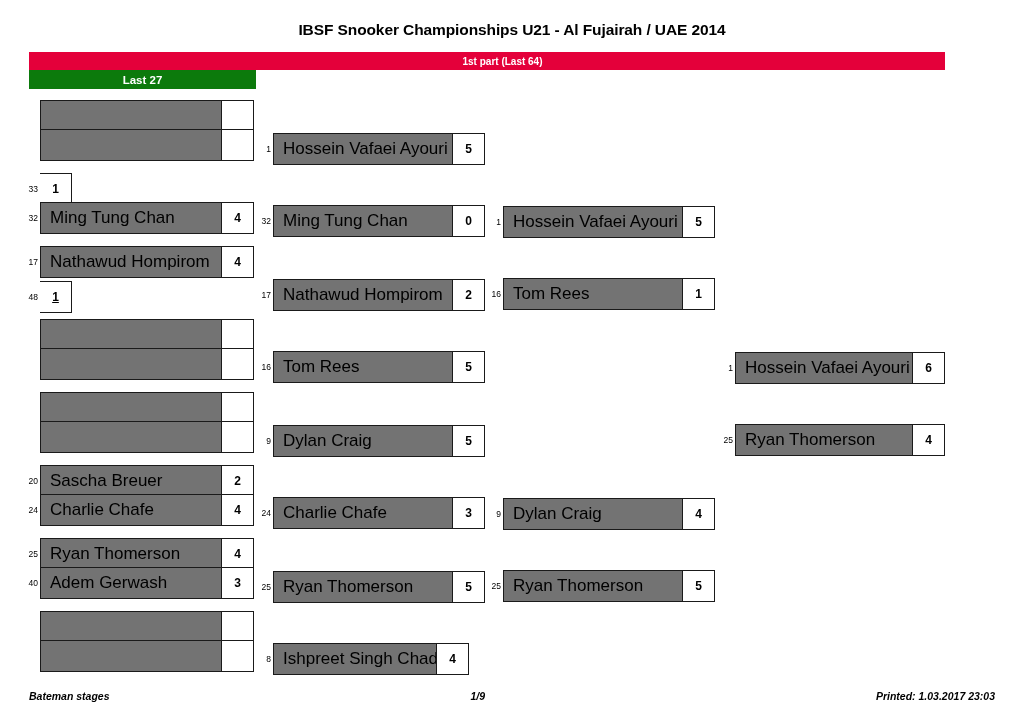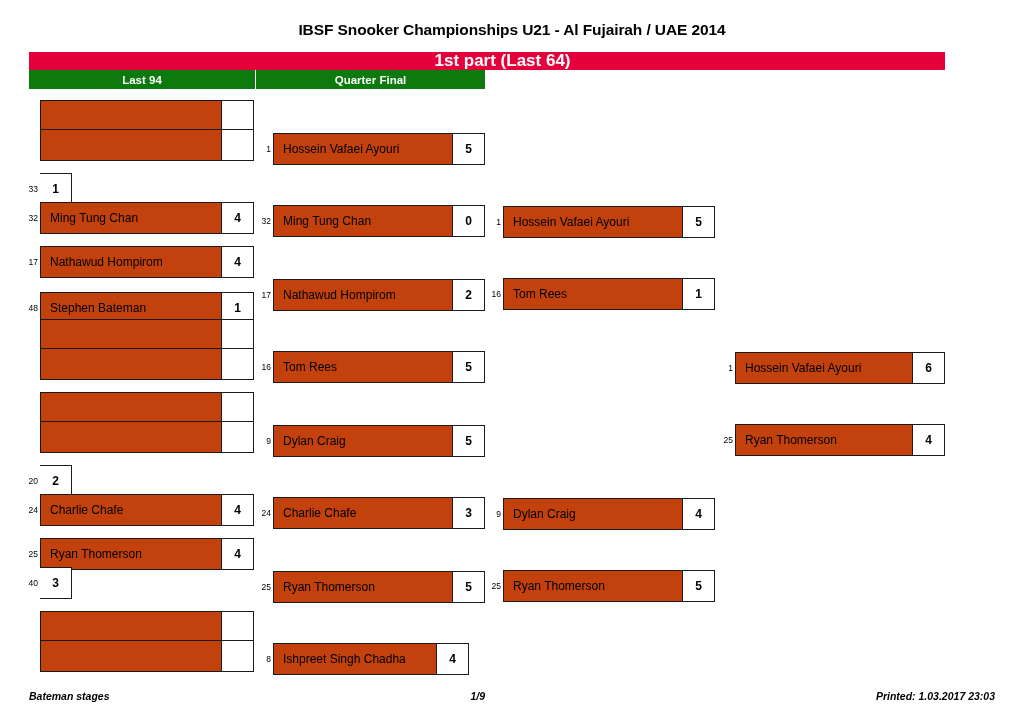--- a/index.html
+++ b/index.html
@@ -22,21 +22,21 @@
     letter-spacing:-0.1px;
   }
 
   
   #part-bar{
     position:absolute;
     left:29px; top:52px;
     width:916px; height:18px;
     background:#e4003a;
     color:#ffffff;
-    font-size:17px;
+    font-size:10px;
     font-weight:bold;
     display:flex;align-items:center;justify-content:center;
     box-sizing:border-box;
     padding-left:31px;
   }
   #round-bar{
     position:absolute;
     left:29px; top:70px;
     width:916px; height:19px;
     display:flex;
@@ -74,25 +74,25 @@
     width:18px;
     margin-right:2px;
     text-align:right;
     font-size:8.5px;
     line-height:32px;
     color:#000;
   }
   .namebox{
     border:1.5px solid #1a1a1a;
     box-sizing:border-box;
-    background:#c2410c;
+    background:#737373;
     display:flex;
     align-items:center;
     padding-left:9px;
-    font-size:12px;
+    font-size:17px;
     overflow:hidden;
     white-space:nowrap;
   }
   .scorebox{
     border:1.5px solid #1a1a1a;
     border-left:none;
     box-sizing:border-box;
     background:#fff;
     display:flex;
     align-items:center;
@@ -118,22 +118,21 @@
   #footer .f-right{flex:0 0 auto;}
 </style>
 </head>
 <body>
 
 <div id="page-title">IBSF Snooker Championships U21 - Al Fujairah / UAE 2014</div>
 
 <div id="part-bar">1st part (Last 64)</div>
 
 <div id="round-bar">
-  <div class="round-cell rc0">Last 94</div>
-  <div class="round-cell rc3">Quarter Final</div>
+  <div class="round-cell rc0">Last 27</div>
 </div>
 
 <div id="bracket">
     <div class="match joined">
       <div class="slot top" style="left: 40px; top: 100px; width: 214px;">
         <span class="seed"></span>
         <div class="namebox" style="width: 182px;"></div>
         <div class="scorebox"></div>
       </div>
       <div class="slot bottom" style="left: 40px; top: 130.5px; width: 214px;">
@@ -152,23 +151,22 @@
         <div class="namebox" style="width: 182px;">Ming Tung Chan</div>
         <div class="scorebox">4</div>
       </div>
     </div>
     <div class="match joined">
       <div class="slot top" style="left: 40px; top: 246px; width: 214px;">
         <span class="seed">17</span>
         <div class="namebox" style="width: 182px;">Nathawud Hompirom</div>
         <div class="scorebox">4</div>
       </div>
-      <div class="slot bottom" style="left: 40px; top: 293px; width: 214px;">
+      <div class="slot bottom" style="left: 40px; top: 282px; width: 186px; text-decoration: underline;">
         <span class="seed">48</span>
-        <div class="namebox" style="width: 182px;">Stephen Bateman</div>
         <div class="scorebox">1</div>
       </div>
     </div>
     <div class="match joined">
       <div class="slot top" style="left: 40px; top: 319px; width: 214px;">
         <span class="seed"></span>
         <div class="namebox" style="width: 182px;"></div>
         <div class="scorebox"></div>
       </div>
       <div class="slot bottom" style="left: 40px; top: 349.5px; width: 214px;">
@@ -185,36 +183,38 @@
       </div>
       <div class="slot bottom" style="left: 40px; top: 422.5px; width: 214px;">
         <span class="seed"></span>
         <div class="namebox" style="width: 182px;"></div>
         <div class="scorebox"></div>
       </div>
     </div>
     <div class="match joined">
       <div class="slot top" style="left: 40px; top: 465px; width: 214px;">
         <span class="seed">20</span>
+        <div class="namebox" style="width: 182px;">Sascha Breuer</div>
         <div class="scorebox">2</div>
       </div>
       <div class="slot bottom" style="left: 40px; top: 495.5px; width: 214px;">
         <span class="seed">24</span>
         <div class="namebox" style="width: 182px;">Charlie Chafe</div>
         <div class="scorebox">4</div>
       </div>
     </div>
     <div class="match joined">
       <div class="slot top" style="left: 40px; top: 538px; width: 214px;">
         <span class="seed">25</span>
         <div class="namebox" style="width: 182px;">Ryan Thomerson</div>
         <div class="scorebox">4</div>
       </div>
       <div class="slot bottom" style="left: 40px; top: 568.5px; width: 214px;">
         <span class="seed">40</span>
+        <div class="namebox" style="width: 182px;">Adem Gerwash</div>
         <div class="scorebox">3</div>
       </div>
     </div>
     <div class="match joined">
       <div class="slot top" style="left: 40px; top: 611px; width: 214px;">
         <span class="seed"></span>
         <div class="namebox" style="width: 182px;"></div>
         <div class="scorebox"></div>
       </div>
       <div class="slot bottom" style="left: 40px; top: 641.5px; width: 214px;">

